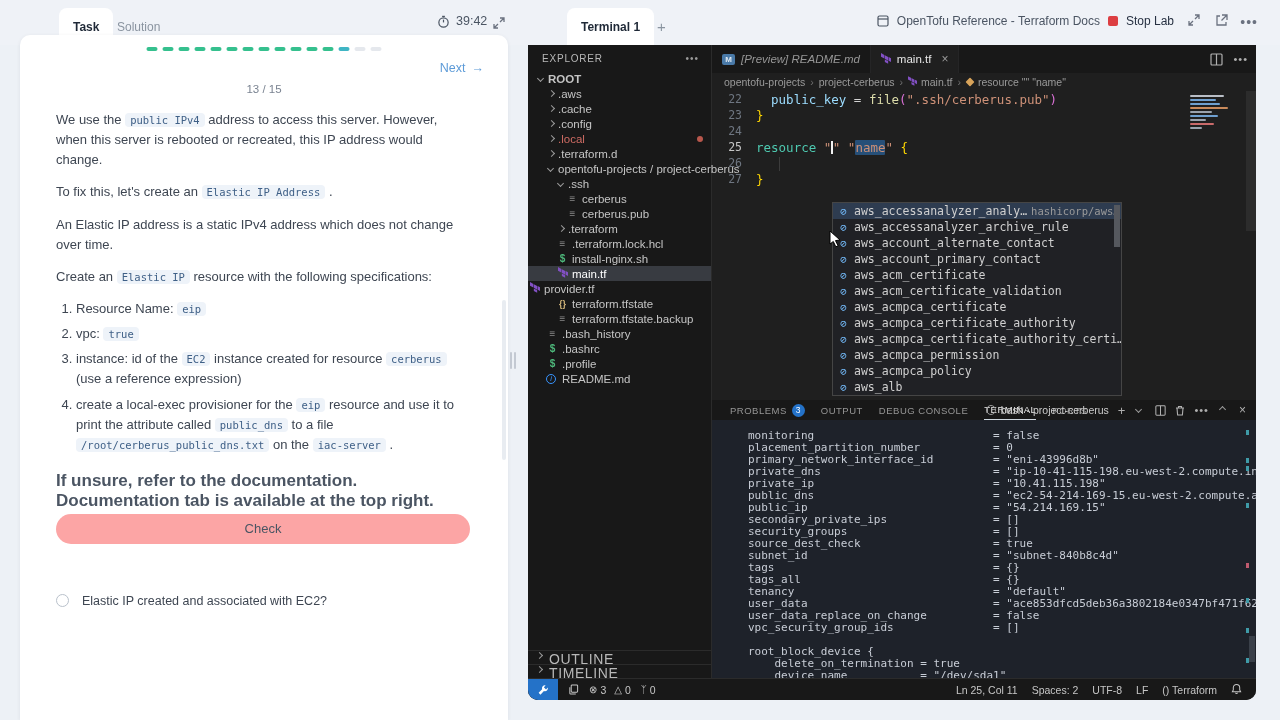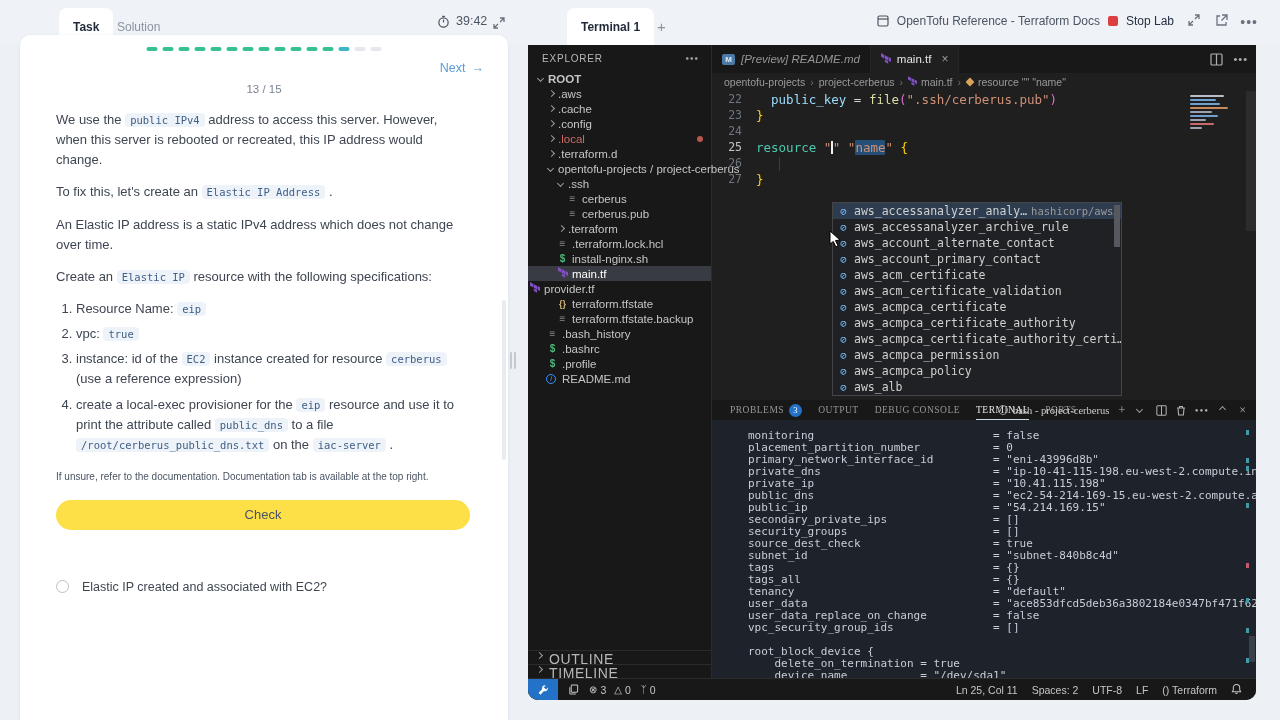--- a/index.html
+++ b/index.html
@@ -27,22 +27,22 @@
   .dash { width:11px; height:4px; border-radius:2px; }
   .dash.done { background:#35c08e; } .dash.current { background:#3fb5c4; } .dash.todo { background:#e5e8ed; }
   #next-link { position:absolute; top:26px; right:24px; color:#5d9bd8; font-size:12.5px; display:flex; gap:6px; align-items:center; cursor:pointer;}
   #progress-label { position:absolute; top:48px; width:100%; text-align:center; color:#7a8391; font-size:11.5px; }
   #task-content { position:absolute; top:75px; left:36px; right:38px; color:#3e4652; font-size:13px; }
   #task-content p { margin-bottom:12px; line-height:1.55; }
   #task-content ol { margin:2px 0 14px 20px; }
   #task-content li { margin-bottom:5px; line-height:1.55; }
   .inline-code { font-family:"DejaVu Sans Mono", monospace; font-size:10.5px; background:#eef3f9;
     color:#3f6087; padding:1px 5px; border-radius:4px; }
-  #task-note { font-size:10px; color:#4b5563; margin:16px 0 18px; }
-  #check-btn { width:100%; height:30px; border:none; border-radius:16px; background:#fde047; color:#4b5563;
+  #task-note { font-size:17px; color:#4b5563; margin:16px 0 3px;font-weight:bold; }
+  #check-btn { width:100%; height:30px; border:none; border-radius:16px; background:#fca5a5; color:#4b5563;
     font-size:13px; font-family:inherit; cursor:pointer; }
   #checklist { margin-top:50px; display:flex; align-items:center; gap:13px; font-size:12.5px; color:#3e4652;}
   .radio-circle { width:13px; height:13px; border:1.5px solid #b9c1cb; border-radius:50%; flex:none; }
   #card-scrollbar { position:absolute; right:2px; top:265px; width:4px; height:160px; background:#e8ecf1; border-radius:2px; }
   #panel-resizer { position:absolute; left:510px; top:352px; width:6px; height:17px; display:flex; gap:2px; }
   #panel-resizer i { width:2px; height:100%; background:#c3c9d2; border-radius:1px; }
 
   
   #vscode { position:absolute; left:528px; top:45px; width:728px; height:655px; background:#1f1f1f;
     border-radius:0 0 10px 10px; overflow:hidden; color:#cccccc; }
@@ -102,21 +102,21 @@
   #suggest { position:absolute; left:120px; top:111px; width:290px; background:#202125; border:1px solid #454545;
     font-family:"DejaVu Sans Mono", monospace; font-size:11.5px; z-index:5; }
   .sg-row { height:16px; display:flex; align-items:center; gap:4px; padding:0 4px; color:#d0d0d0; white-space:nowrap; cursor:pointer; overflow:hidden;}
   .sg-row.selected { background:#2e3c50; }
   .sg-icon { color:#75beff; font-size:11px; width:13px; flex:none; text-align:center;}
   .sg-detail { margin-left:auto; color:#9a9a9a; font-size:10.5px; }
   #suggest-scroll { position:absolute; right:1px; top:2px; width:6px; height:42px; background:#55585e; }
 
   
   #panel { position:absolute; left:184px; right:0; top:355px; height:278px; background:#1e222a; }
-  #panel-header { height:20px; background:#181818; display:flex; align-items:center; padding:0 8px 0 18px; gap:16px; position:relative;font-family:Liberation Serif, serif;}
+  #panel-header { height:20px; background:#181818; display:flex; align-items:center; padding:0 8px 0 18px; gap:16px; position:relative;}
   .panel-tab { font-size:9.5px; letter-spacing:.5px; color:#969696; height:100%; display:flex; align-items:center; gap:5px; cursor:pointer;}
   .panel-tab.active { color:#e8e8e8; border-bottom:1px solid #cfd8e0; }
   .badge { min-width:13px; height:13px; background:#2472c8; border-radius:8px; color:#fff; font-size:8.5px;
     display:flex; align-items:center; justify-content:center; padding:0 3px;}
   #panel-actions { position:absolute; right:10px; top:0; height:20px; display:flex; align-items:center; gap:9px; color:#b0b0b0; font-size:11px;}
   #bash-session { display:flex; align-items:center; gap:5px; font-size:10.5px; color:#cccccc; }
   .bash-circ { width:10px; height:10px; border:1px solid #9a9a9a; border-radius:50%; }
   #terminal-pre { font-family:"DejaVu Sans Mono", monospace; font-size:11px; line-height:12px; color:#c8cdd6;
     padding:10px 0 0 36px; white-space:pre; }
   .tmark { position:absolute; right:7px; width:3px; height:5px; background:#3f9ba8; }

